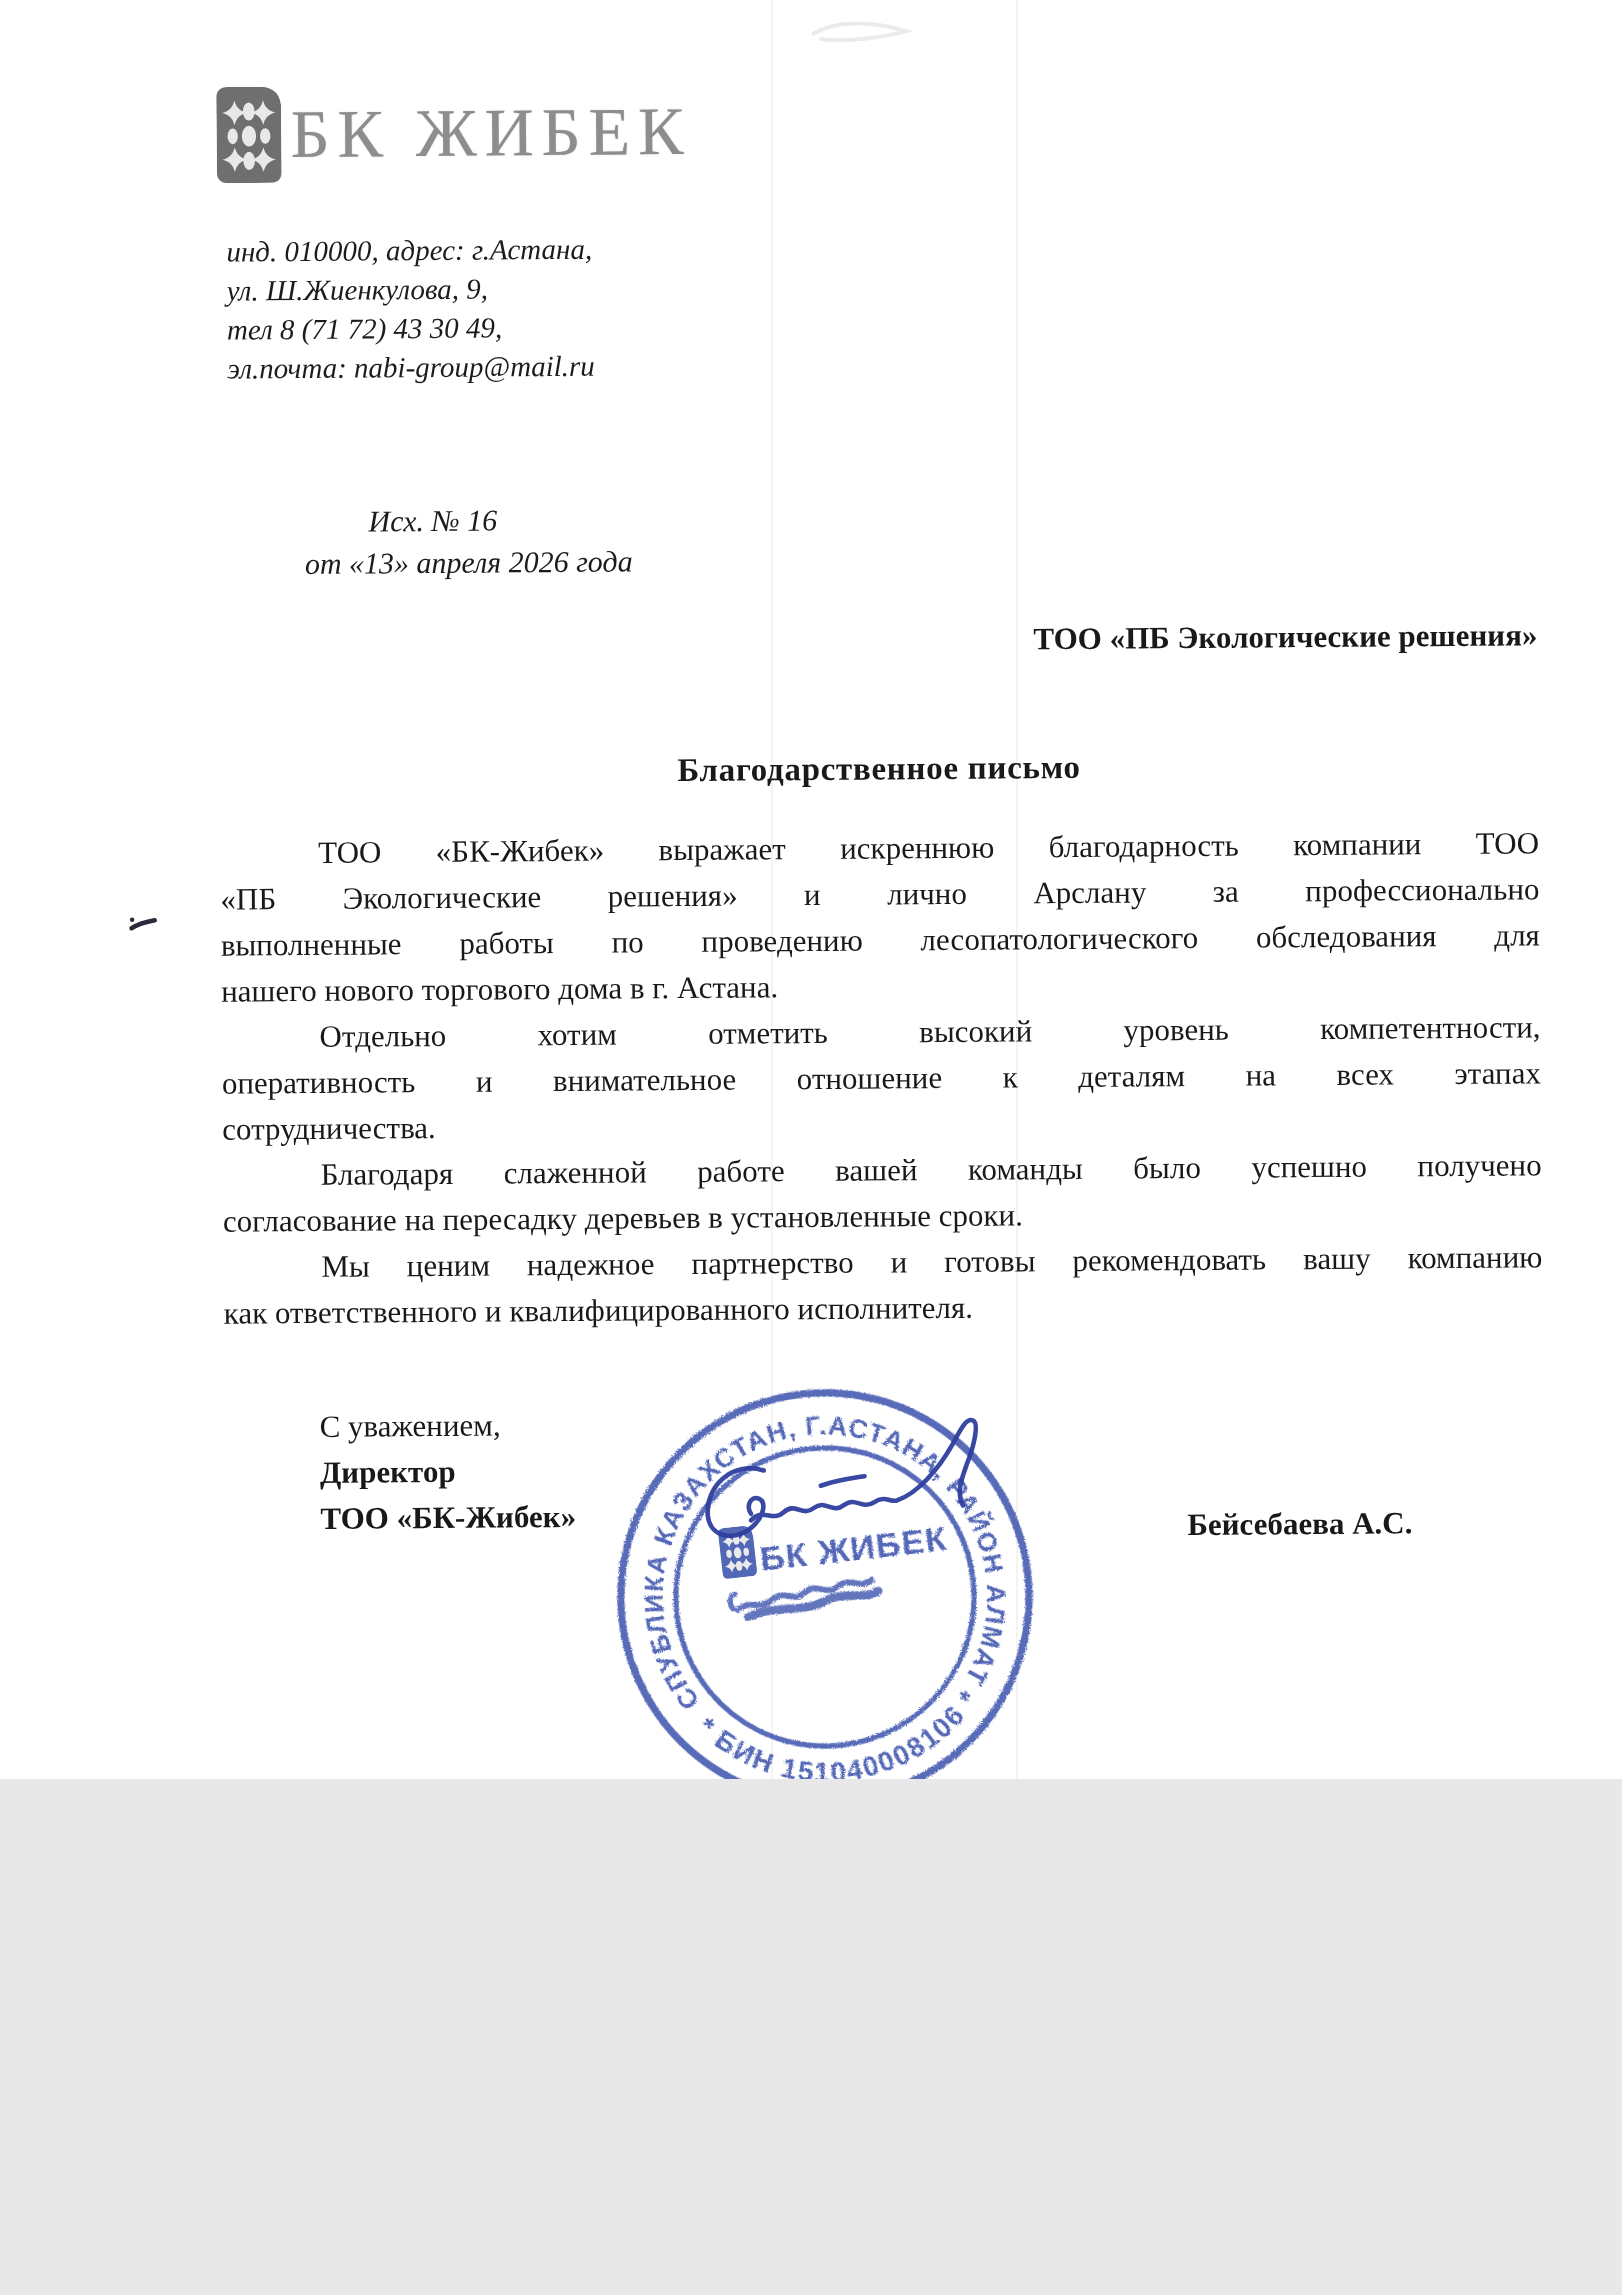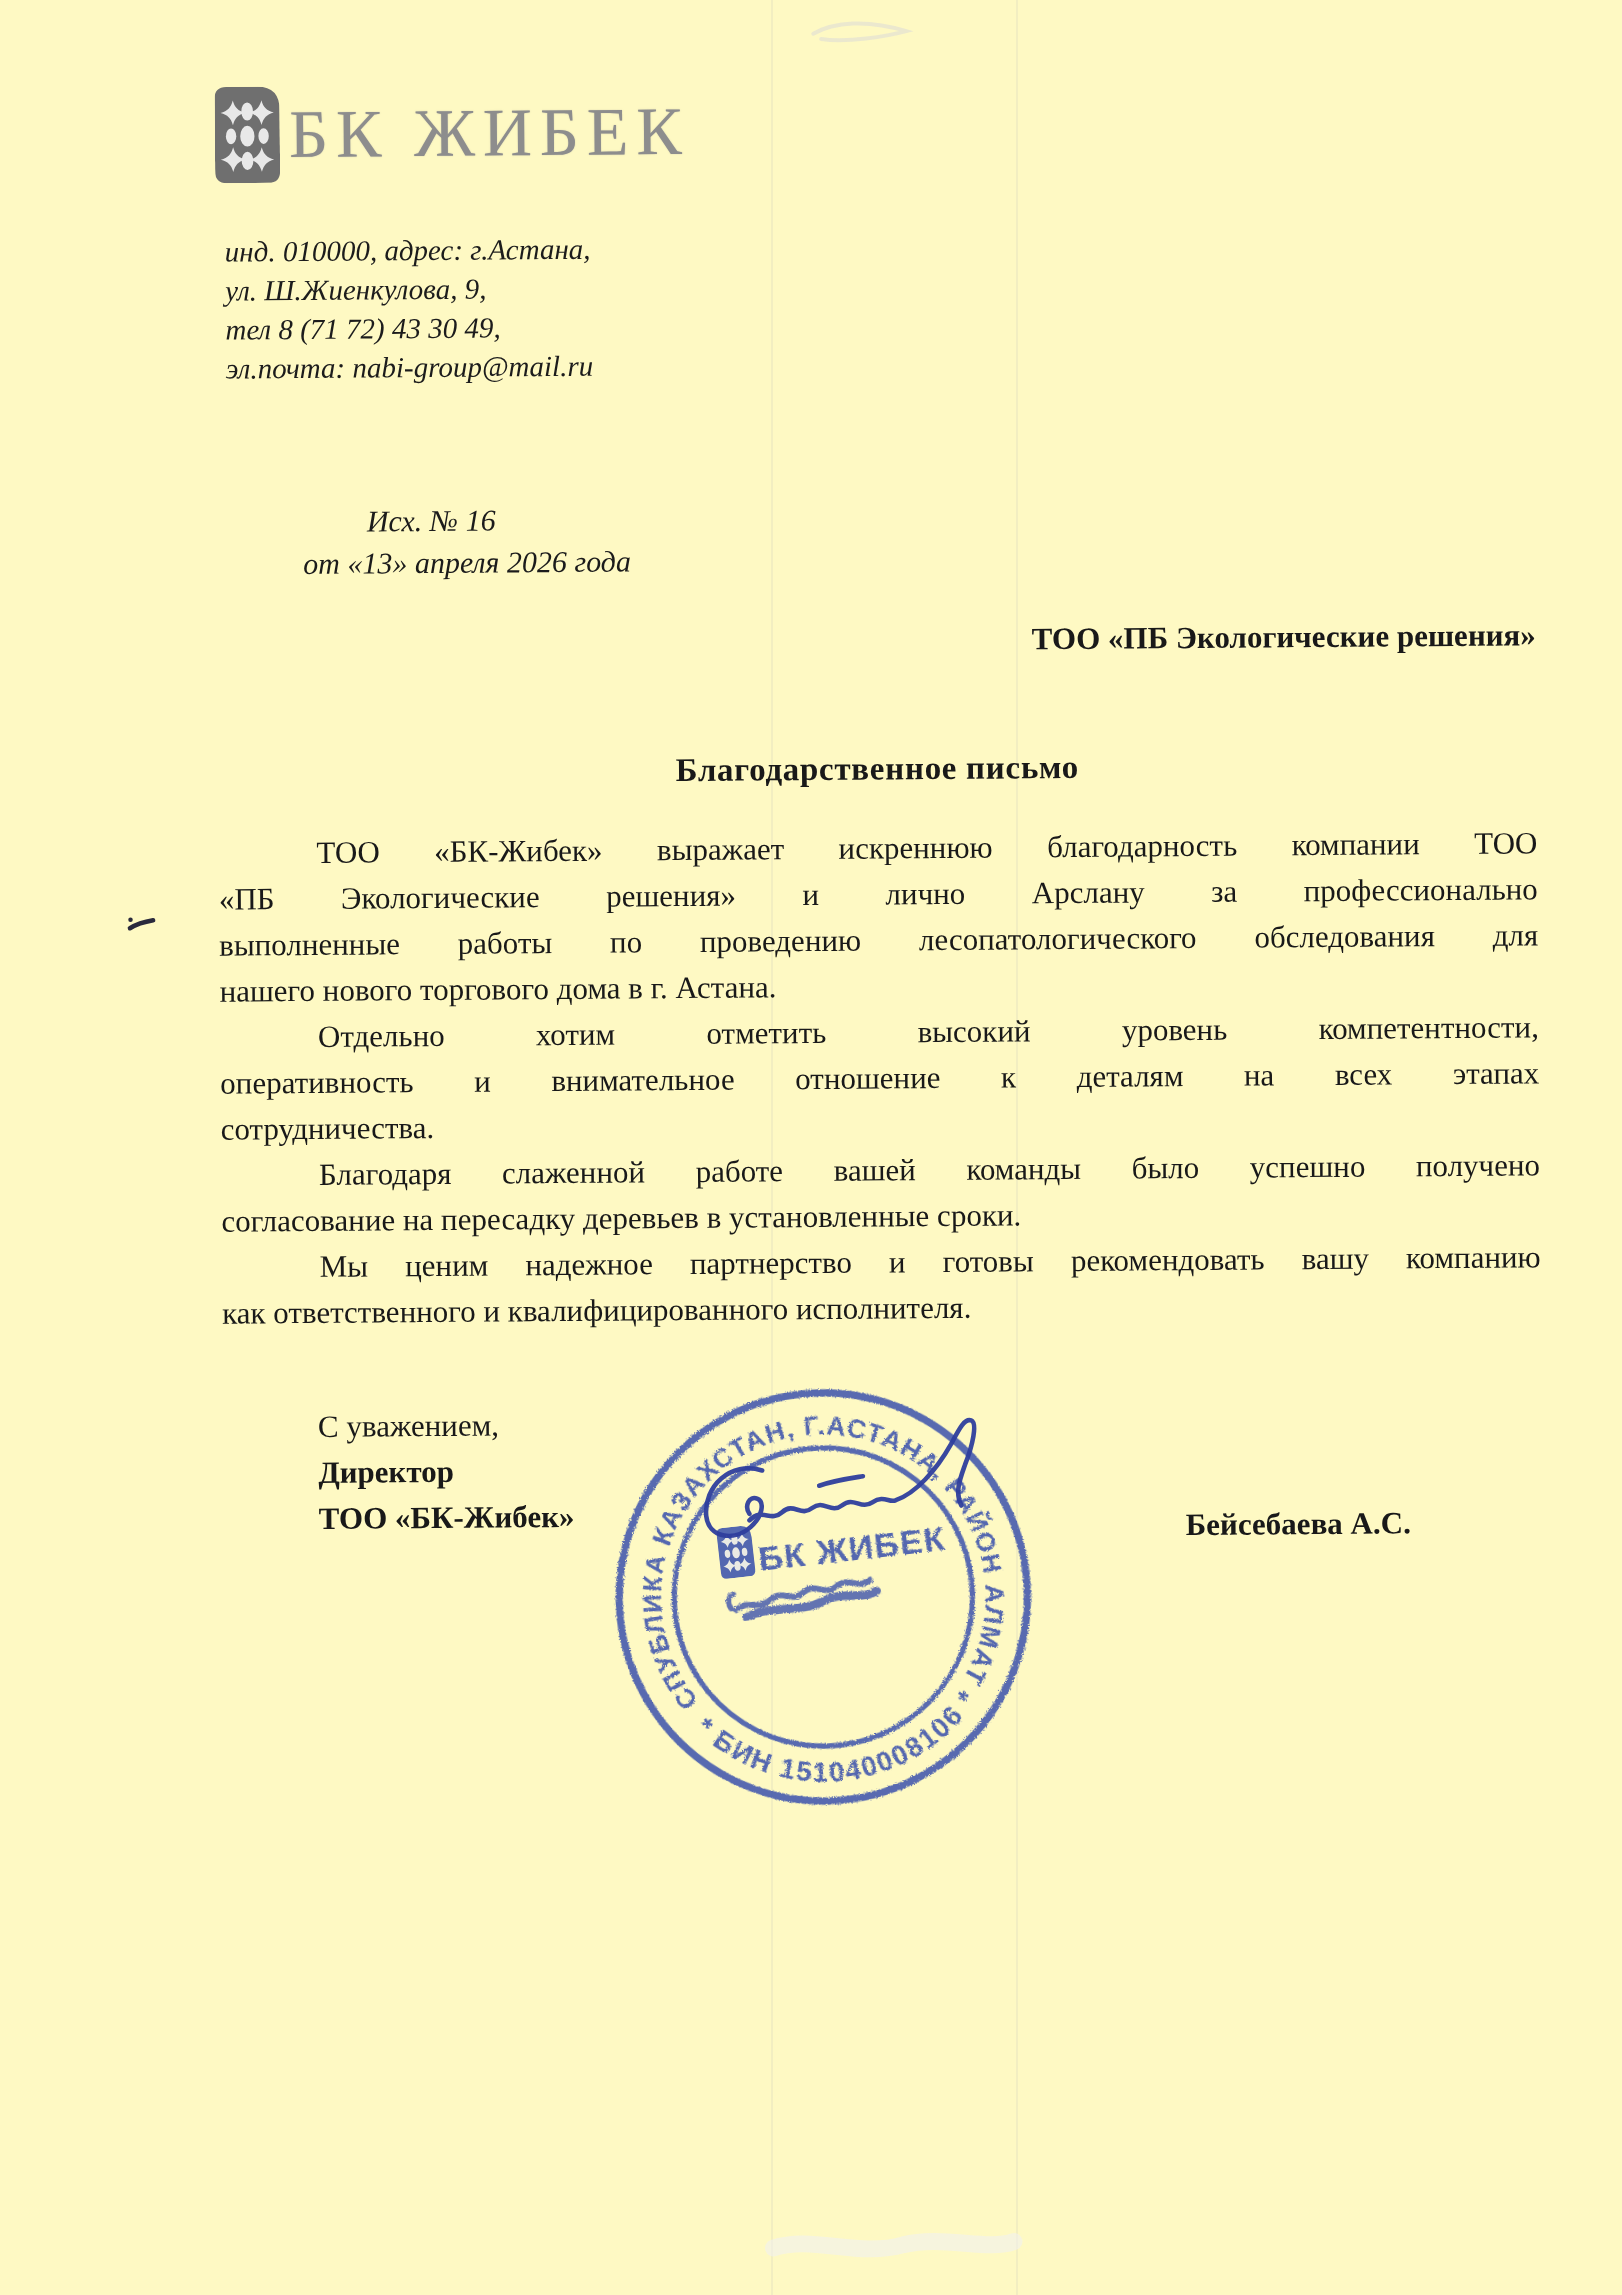--- a/index.html
+++ b/index.html
@@ -1,19 +1,19 @@
 <!DOCTYPE html>
 <html style="font-size:10.5px"><head>
 <meta charset="utf-8">
 <style>
   html,body{margin:0;padding:0;background:#e8e8e8;}
   .page{
     position:relative;
-    width:1623px;height:2295px;
-    background:#fef9c3;
+    width:1623px;height:1779px;
+    background:#ffffff;
     overflow:hidden;
     font-family:"Liberation Serif", serif;
     color:#191919;
   }
   .tilt{position:absolute;inset:0;transform:rotate(-0.45deg);transform-origin:50% 40%;}
 
   
   .letterhead{position:absolute;left:221px;top:82px;display:flex;align-items:center;gap:9.2px;}
   .logo-mark{width:65px;height:97px;flex:0 0 auto;}
   .logo-text{

